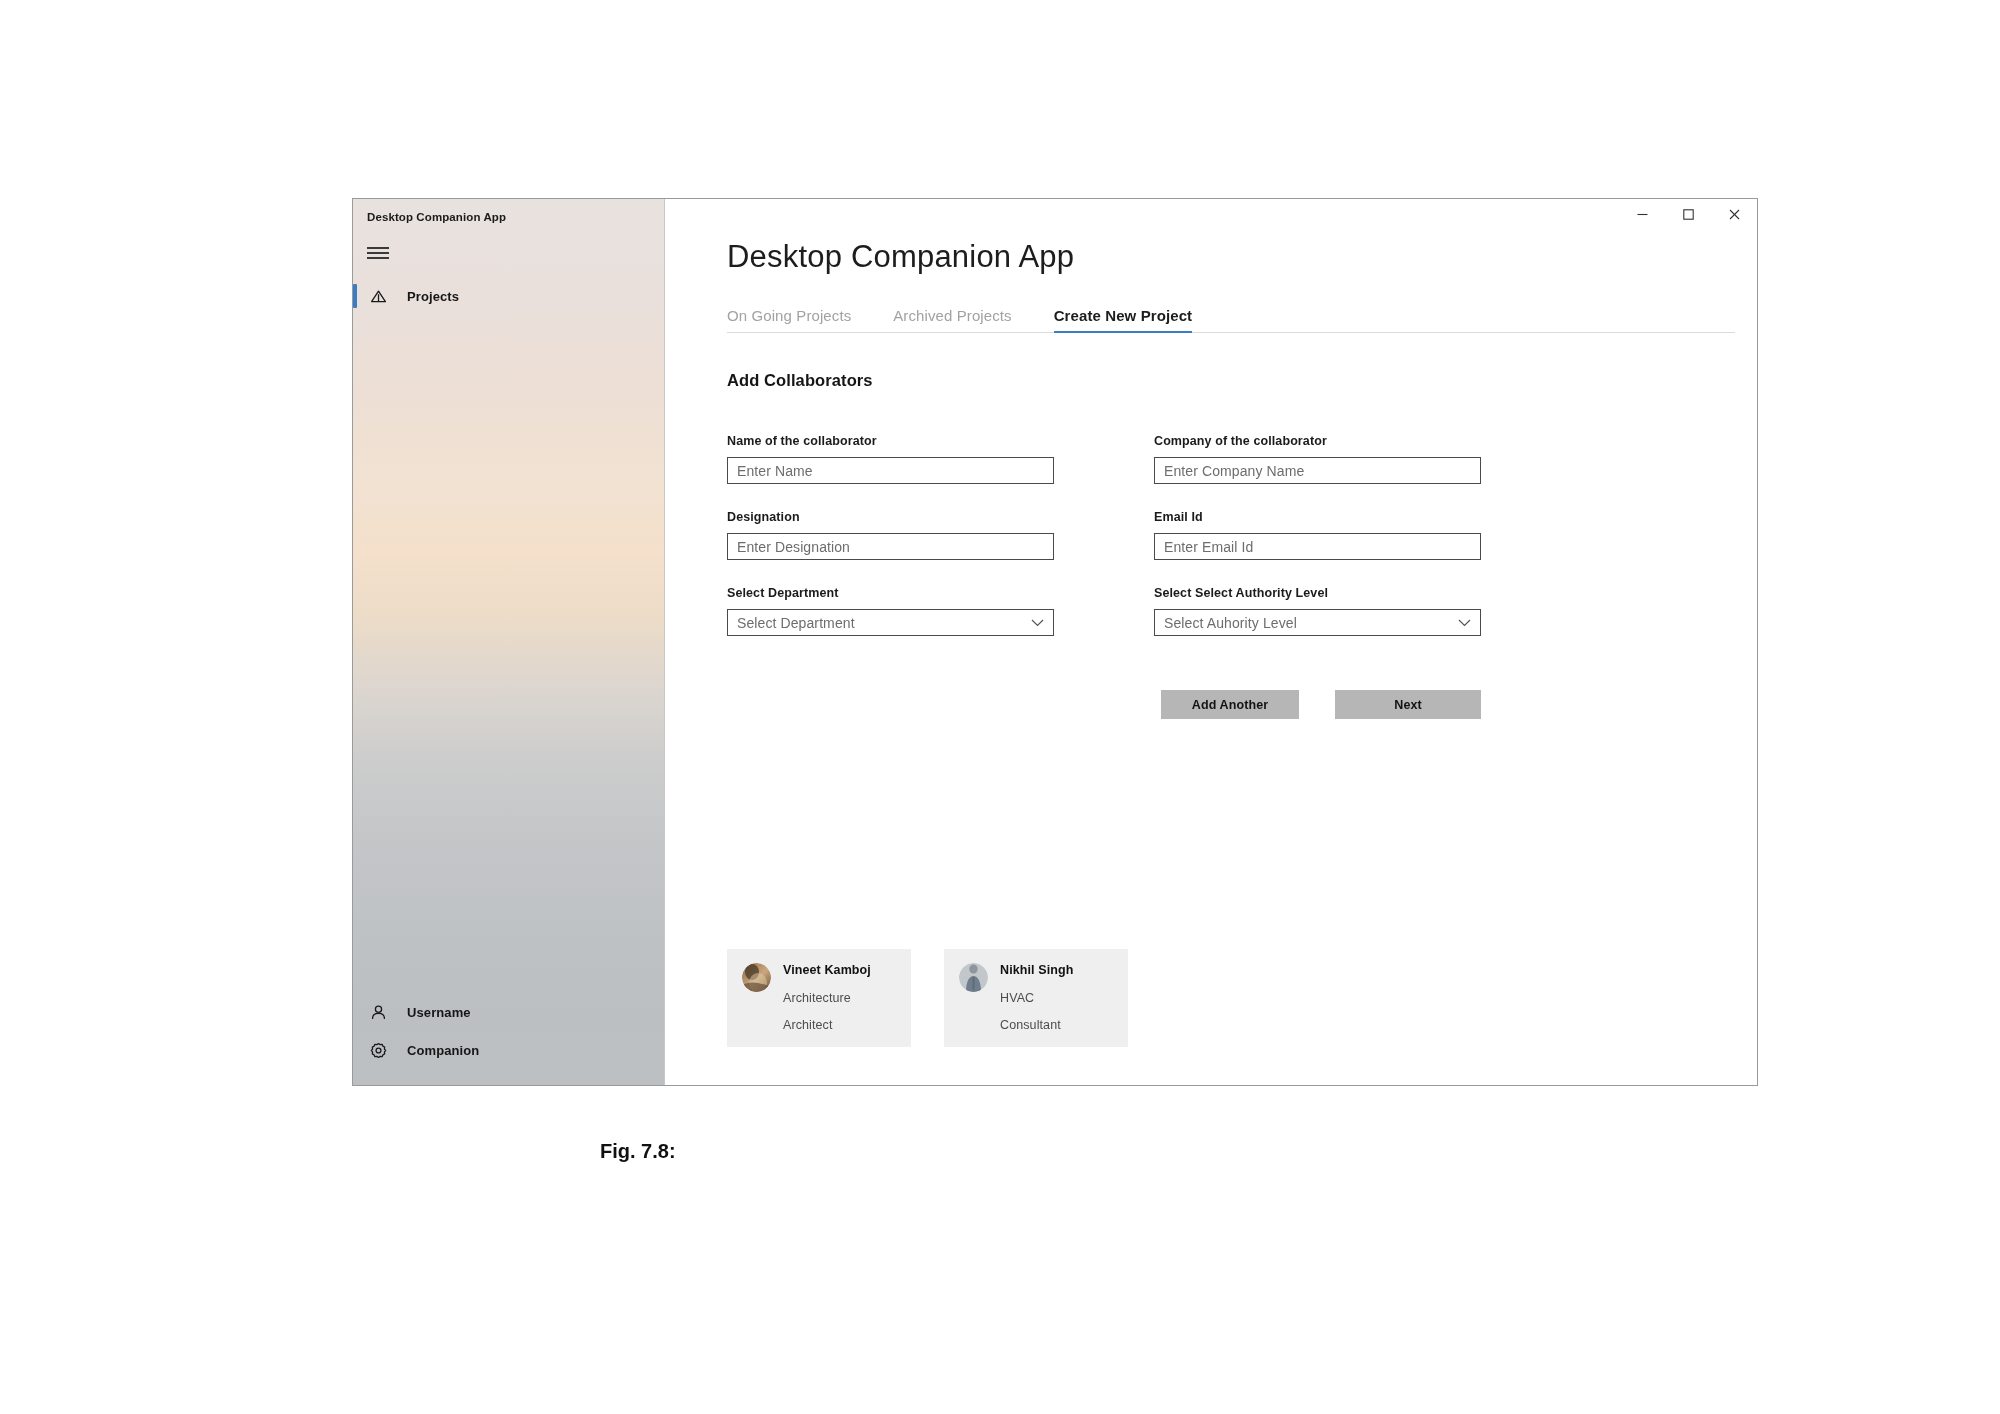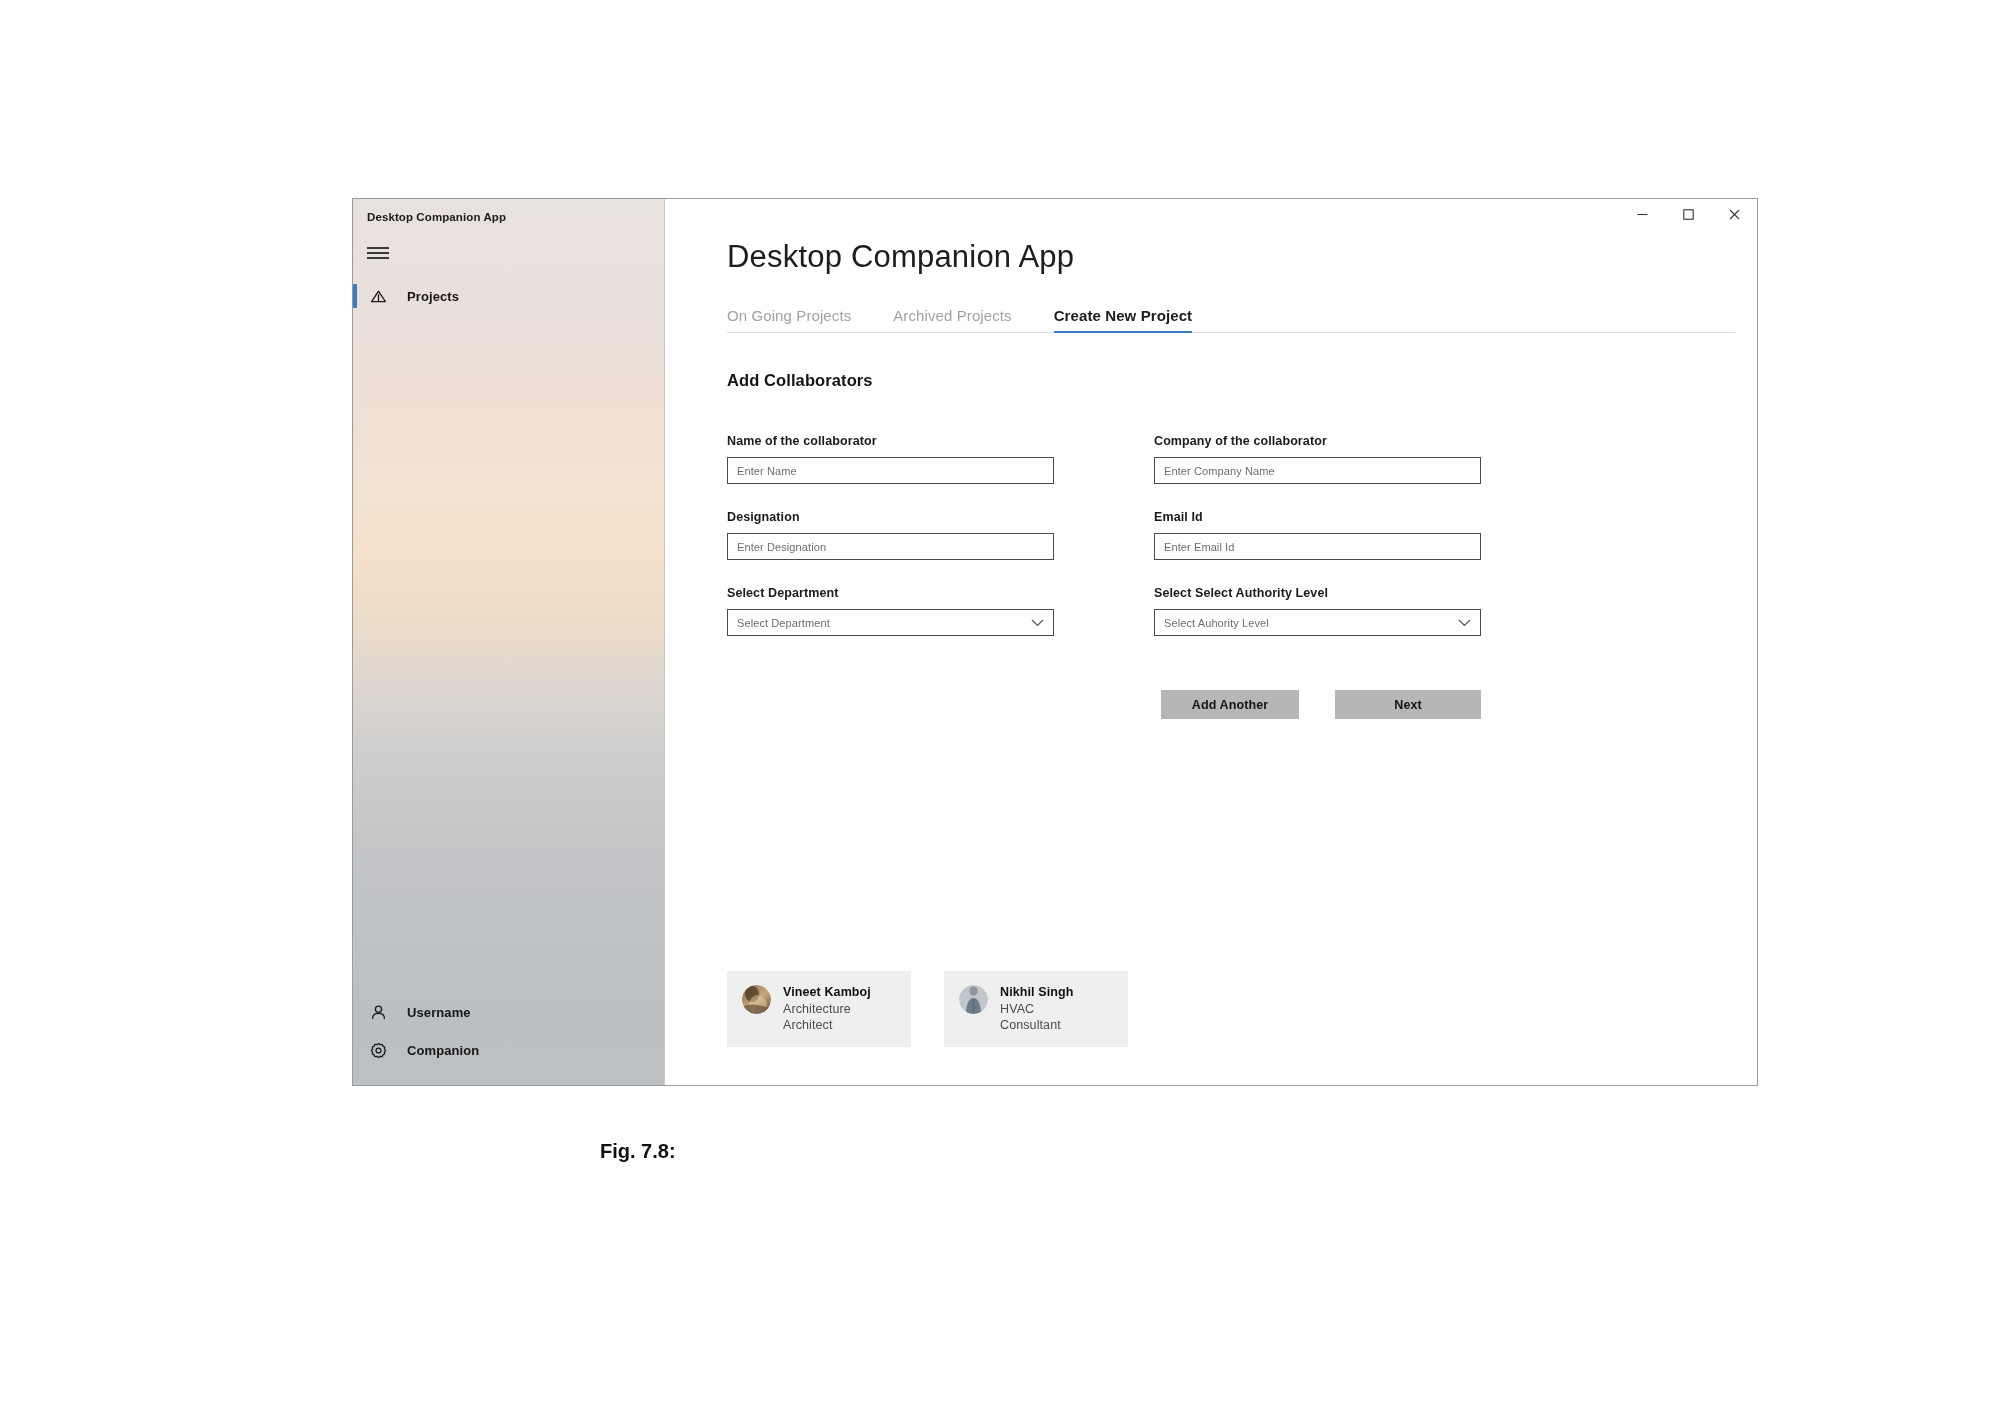--- a/index.html
+++ b/index.html
@@ -218,21 +218,21 @@
   }
   .field-input {
     width: 100%;
     height: 27px;
     box-sizing: border-box;
     border: 1.4px solid #4a4a4a;
     background: #ffffff;
     display: flex;
     align-items: center;
     padding: 0 9px;
-    font-size: 11px;
+    font-size: 14px;
     color: #6d6d6d;
     cursor: text;
     position: relative;
     letter-spacing: .1px;
   }
   .field-input.select { cursor: pointer; }
   .field-input .chevron {
     position: absolute;
     right: 9px;
     top: 50%;
@@ -299,20 +299,21 @@
   .collab-name {
     font-size: 12.5px;
     font-weight: bold;
     color: #111111;
     letter-spacing: .1px;
   }
   .collab-company, .collab-role {
     font-size: 12.5px;
     color: #4d4d4d;
     letter-spacing: .1px;
+    margin-top: 11px;
   }
 
   
   #figure-caption {
     position: absolute;
     left: 600px;
     top: 1140px;
     width: 900px;
   }
   #fig-number {

